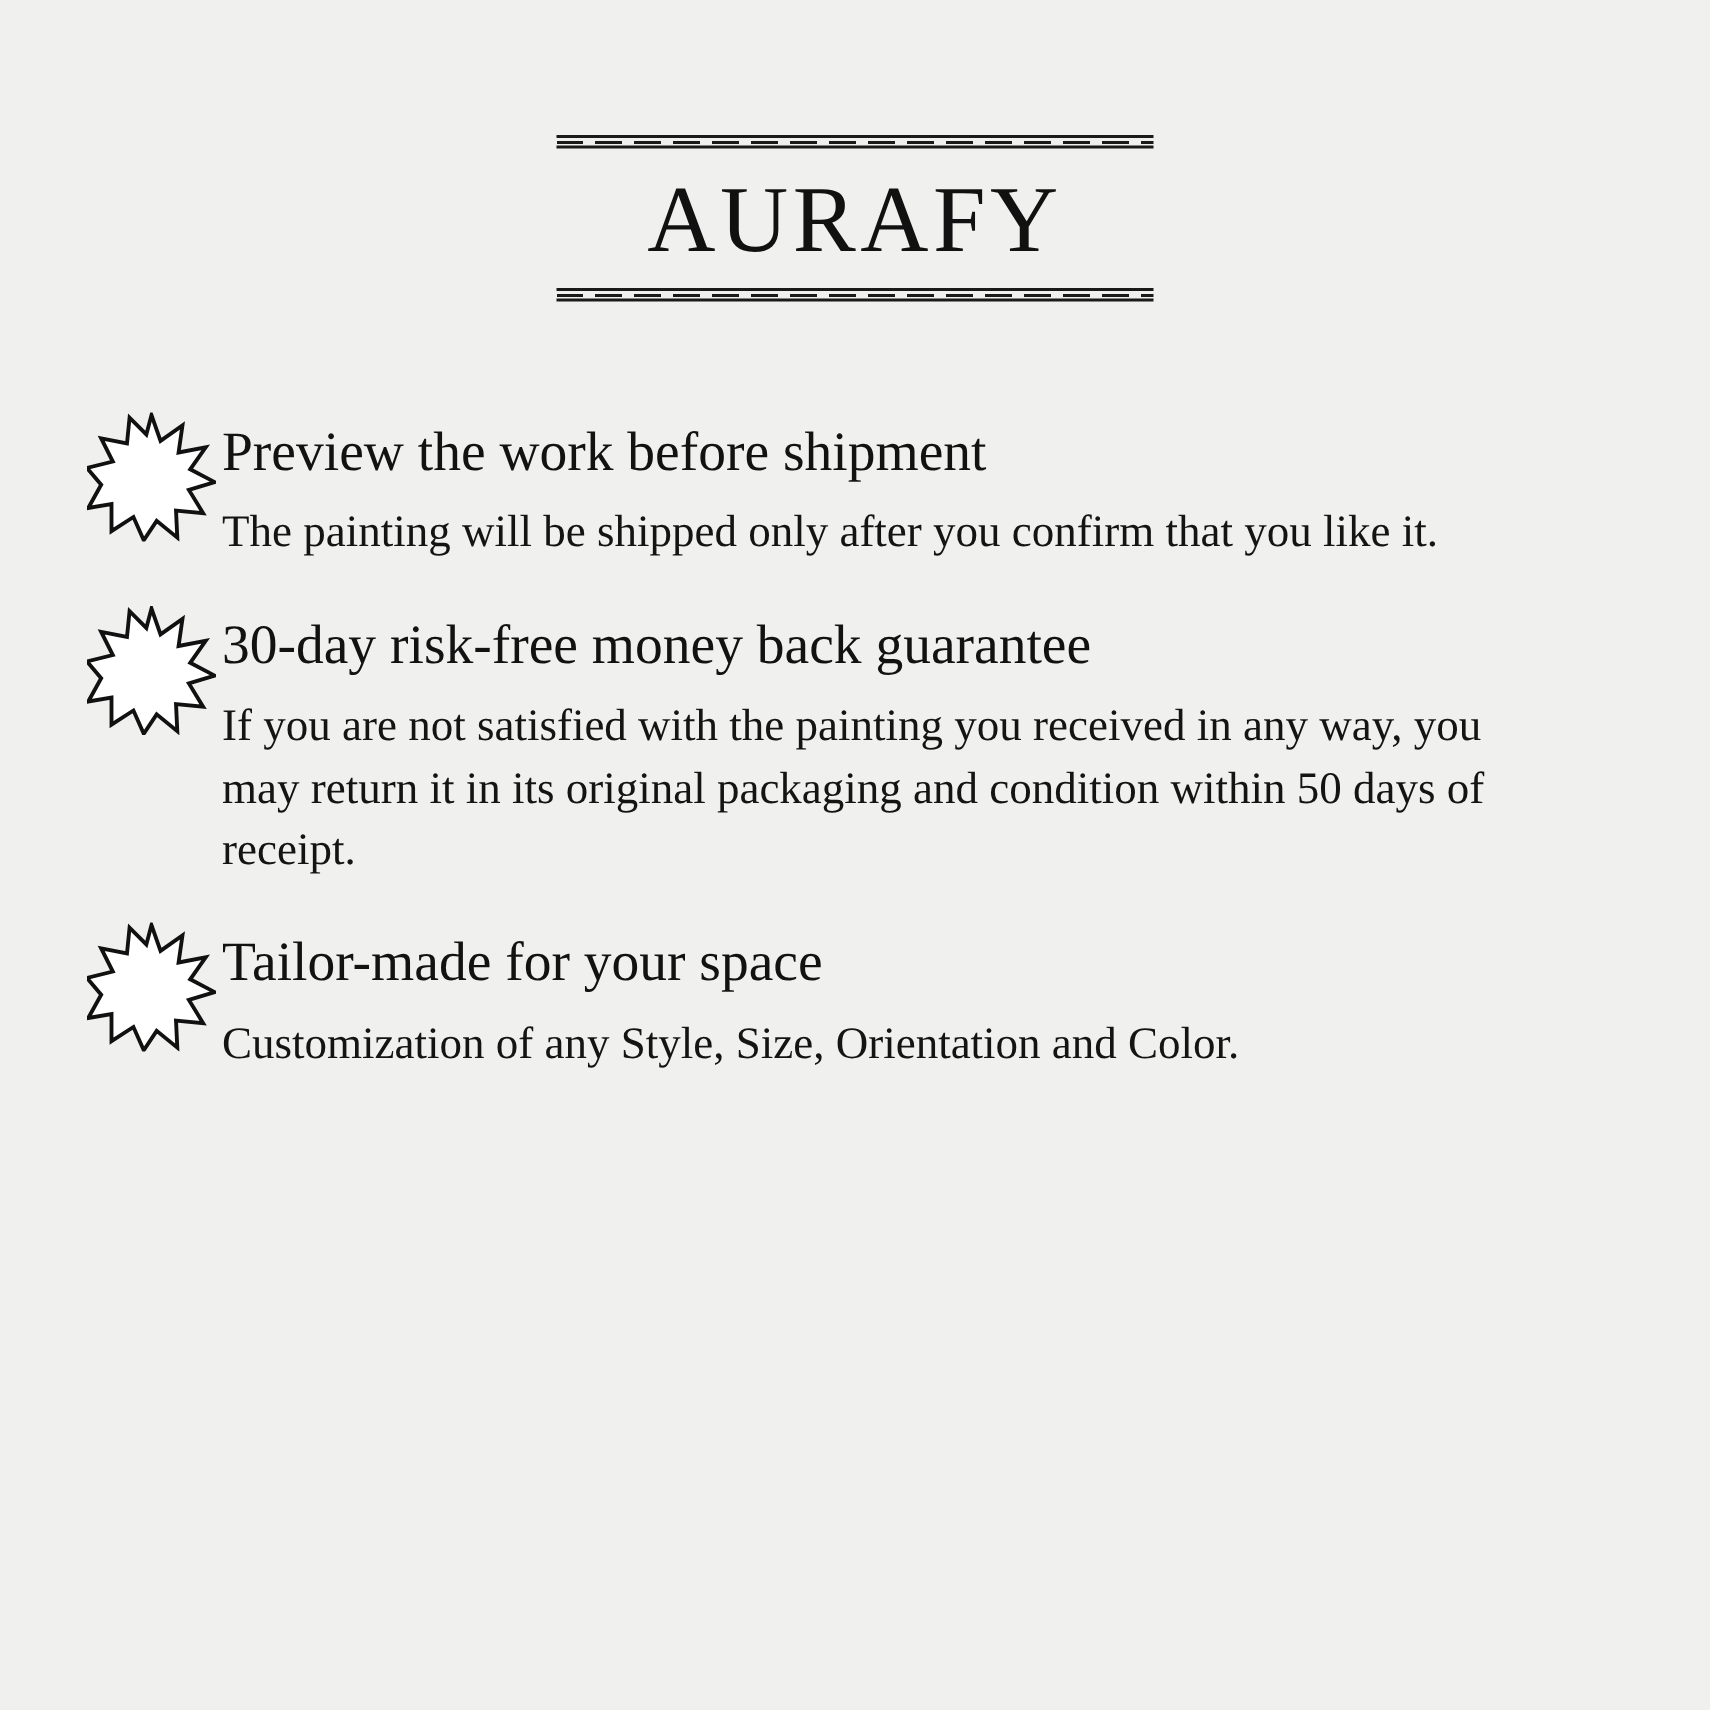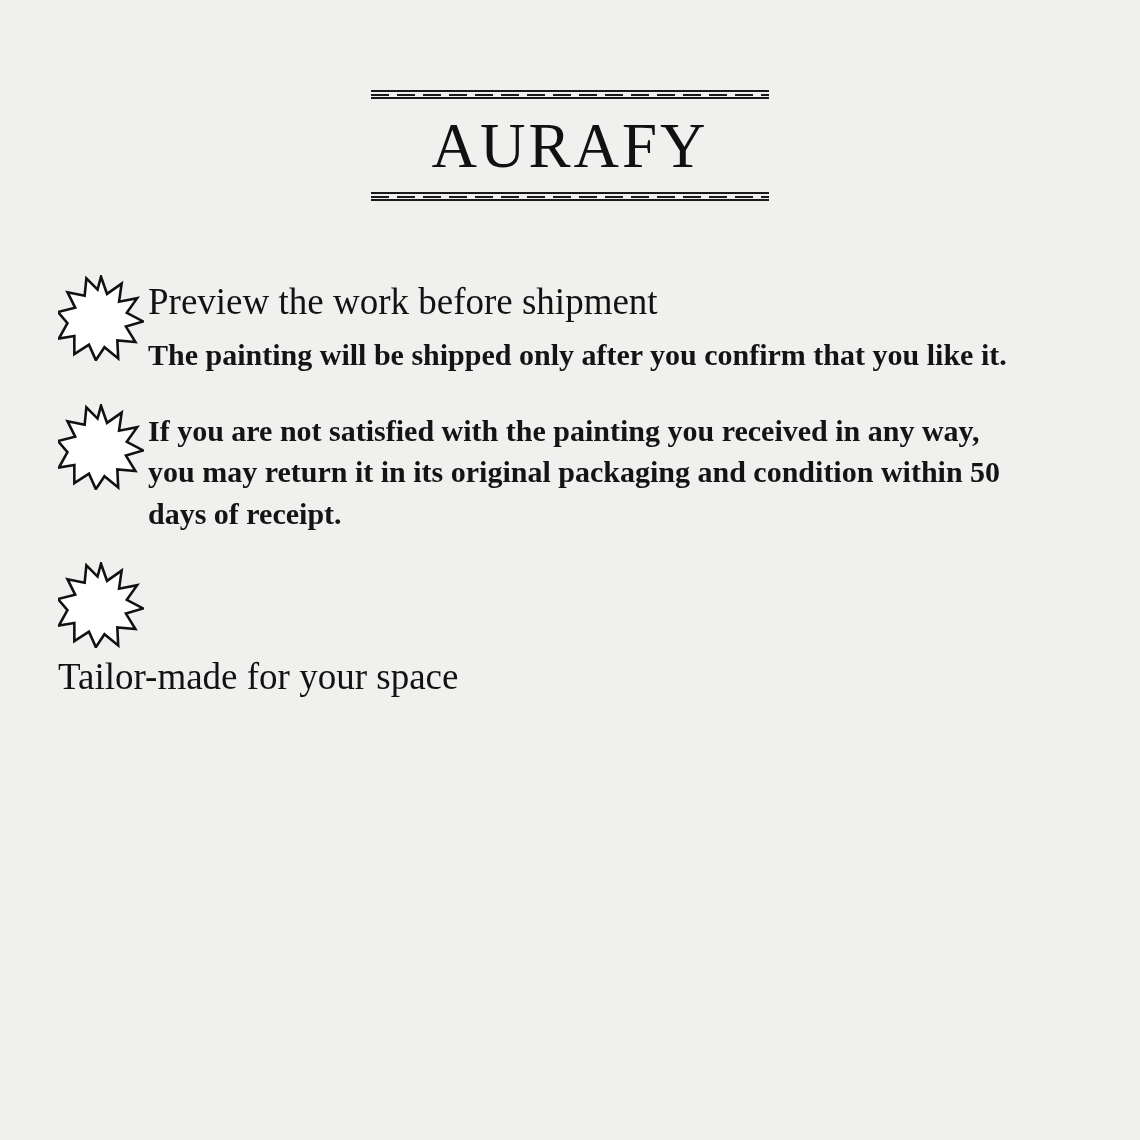--- a/index.html
+++ b/index.html
@@ -78,21 +78,21 @@
     top: 245px;
     left: 58px;
     right: 50px;
   }
   .feature {
     display: flex;
     align-items: flex-start;
     margin-bottom: 26px;
     justify-content: flex-end;
   }
-  .feature:last-child { margin-bottom: 0; flex-direction: column; }
+  .feature:last-child { margin-bottom: 0; }
 
   .burst {
     flex: 0 0 auto;
     width: 86px;
     height: 86px;
     margin-top: 2px;
     margin-right: 4px;
   }
   .burst svg { display: block; }
 
@@ -108,21 +108,21 @@
     margin: 0 0 12px 0;
     font-weight: 400;
   }
   .feature-desc {
     font-family: "Liberation Serif", serif;
     font-size: 30px;
     line-height: 1.38;
     color: #141414;
     margin: 0;
     max-width: 920px;
-    font-weight: 700;
+    font-weight: 400;
   }
   .f1 .feature-desc { max-width: 895px; }
   .f2 .feature-desc { max-width: 855px; }
   .f3 .feature-desc { max-width: 920px; }
 </style>
 </head>
 <body>
 
 <div class="page">
 
@@ -155,29 +155,31 @@
     </div>
 
 
     <div class="feature f2">
       <div class="burst">
         <svg width="86" height="86" viewBox="0 0 100 100">
           <polygon points="50,2 57,22 74,10 71,31 92,27 80,44 99,54 79,60 90,78 69,76 70,97 54,84 44,99 36,81 19,92 19,71 1,74 11,56 0,43 20,38 11,20 31,24 33,4 46,17" fill="#ffffff" stroke="#111111" stroke-width="3" stroke-linejoin="miter"></polygon>
         </svg>
       </div>
       <div class="feature-text">
+        <p class="feature-title">30-day risk-free money back guarantee</p>
         <p class="feature-desc">If you are not satisfied with the painting you received in any way, you may return it in its original packaging and condition within 50 days of receipt.</p>
       </div>
     </div>
 
     <div class="feature f3">
       <div class="burst">
         <svg width="86" height="86" viewBox="0 0 100 100">
           <polygon points="50,2 57,22 74,10 71,31 92,27 80,44 99,54 79,60 90,78 69,76 70,97 54,84 44,99 36,81 19,92 19,71 1,74 11,56 0,43 20,38 11,20 31,24 33,4 46,17" fill="#ffffff" stroke="#111111" stroke-width="3" stroke-linejoin="miter"></polygon>
         </svg>
       </div>
       <div class="feature-text">
         <p class="feature-title">Tailor-made for your space</p>
+        <p class="feature-desc">Customization of any Style, Size, Orientation and Color.</p>
       </div>
     </div>
 
   </div>
 </div>
 
 </body></html>

